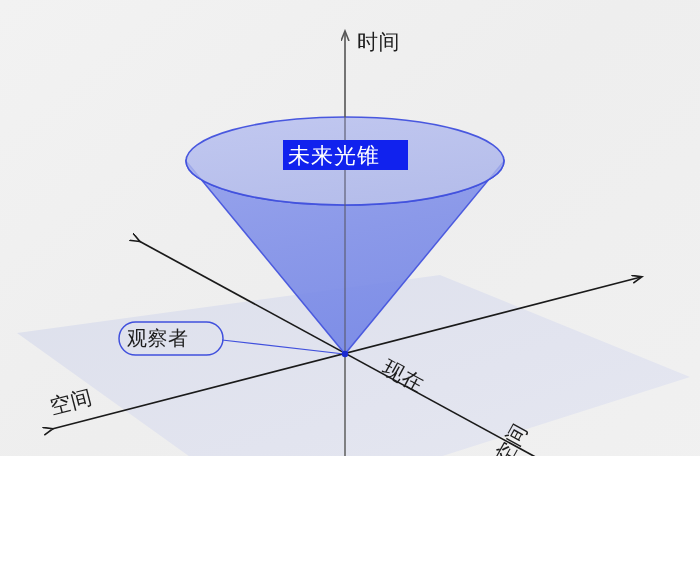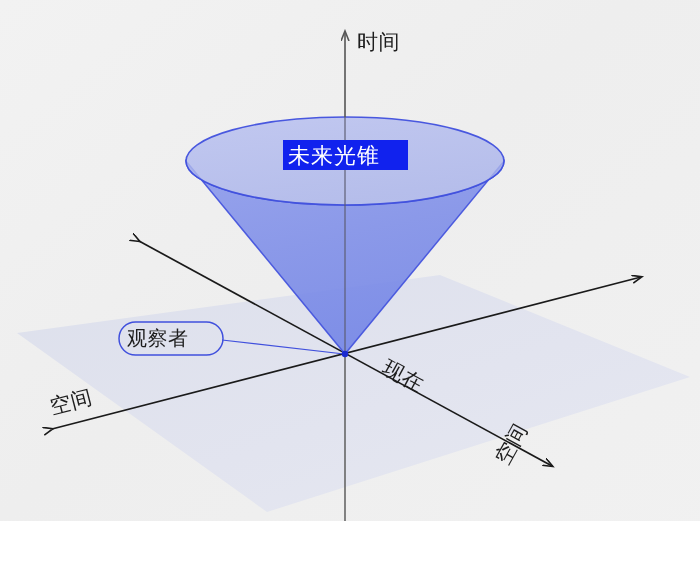--- a/index.html
+++ b/index.html
@@ -3,21 +3,21 @@
 <meta charset="utf-8">
 <style>
   html, body {
     margin: 0;
     padding: 0;
     background: #ffffff;
   }
   #stage {
     position: relative;
     width: 700px;
-    height: 521px;
+    height: 456px;
     overflow: hidden;
     background: #f9a8d4;
     font-family: "DejaVu Sans", "Liberation Sans", sans-serif;
   }
   #stage svg {
     display: block;
     width: 700px;
     height: 576px;
   }
   .axis-label {

